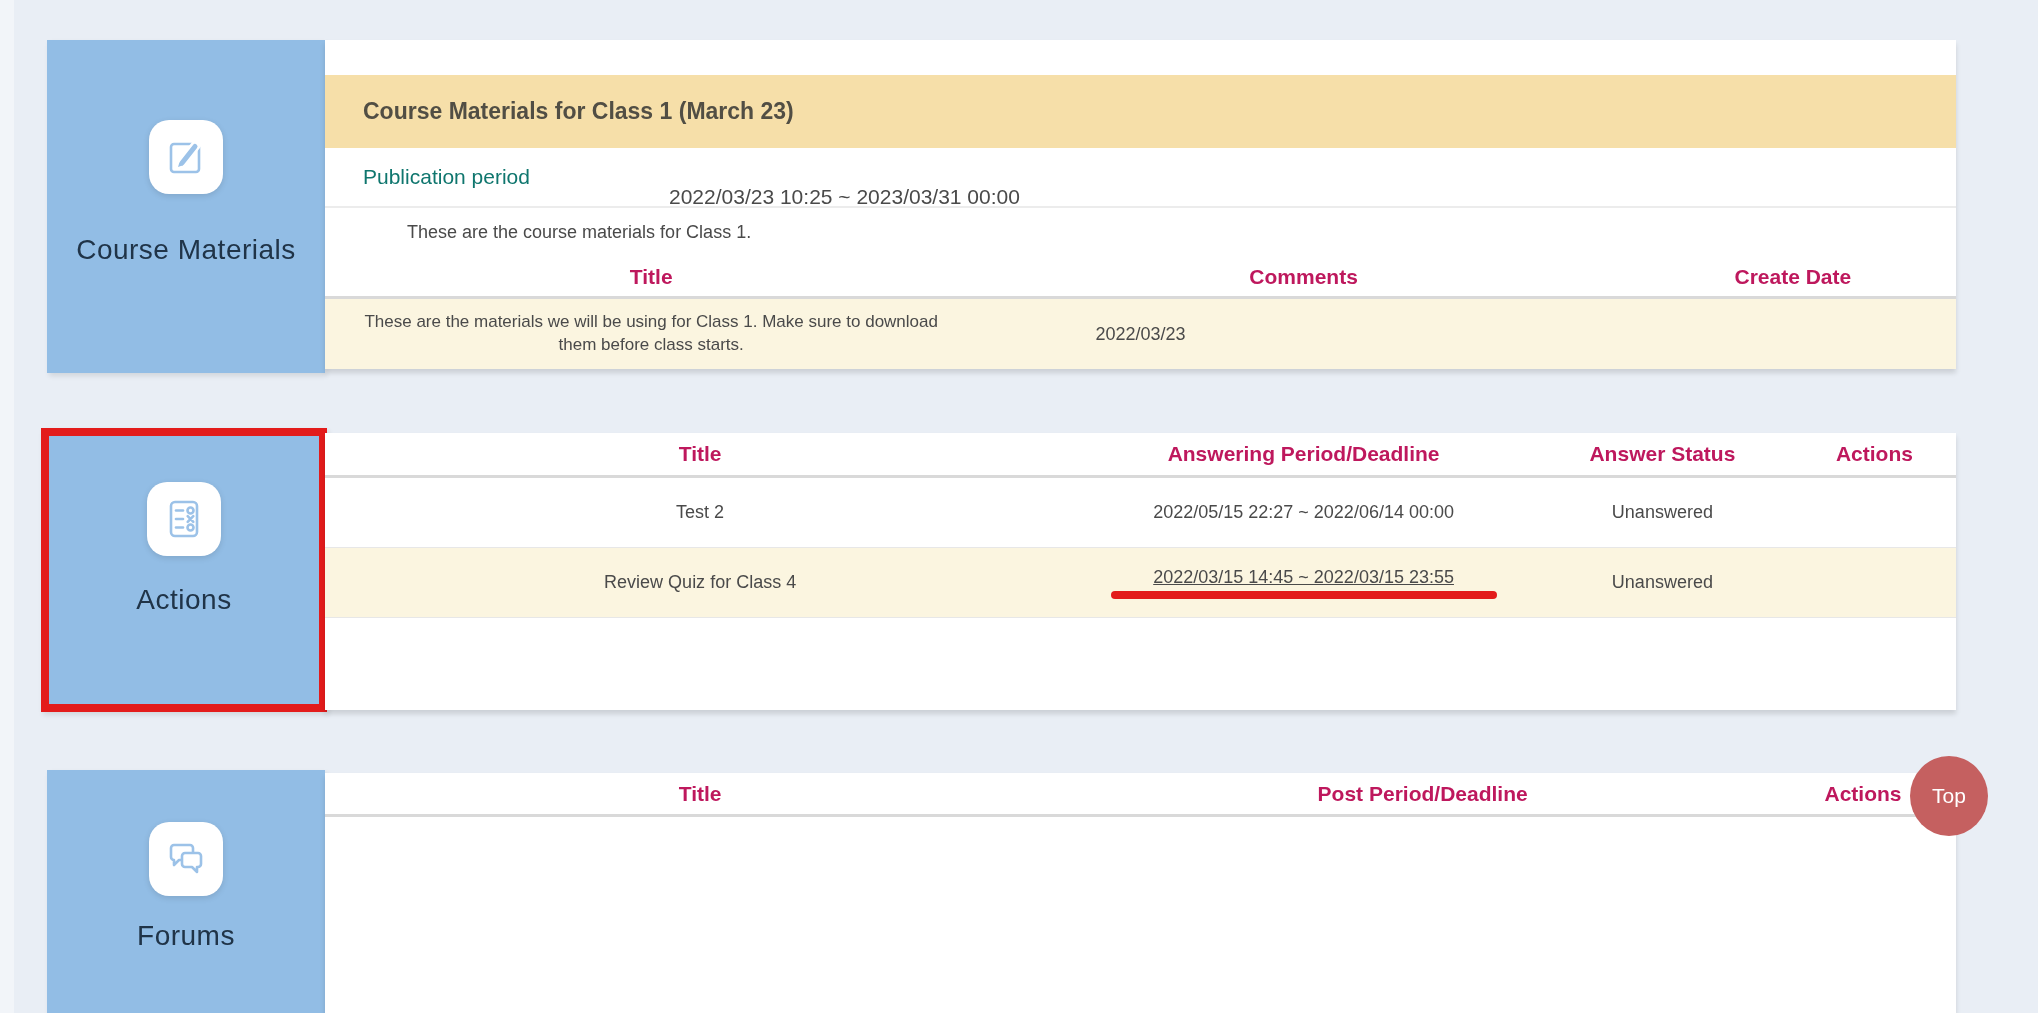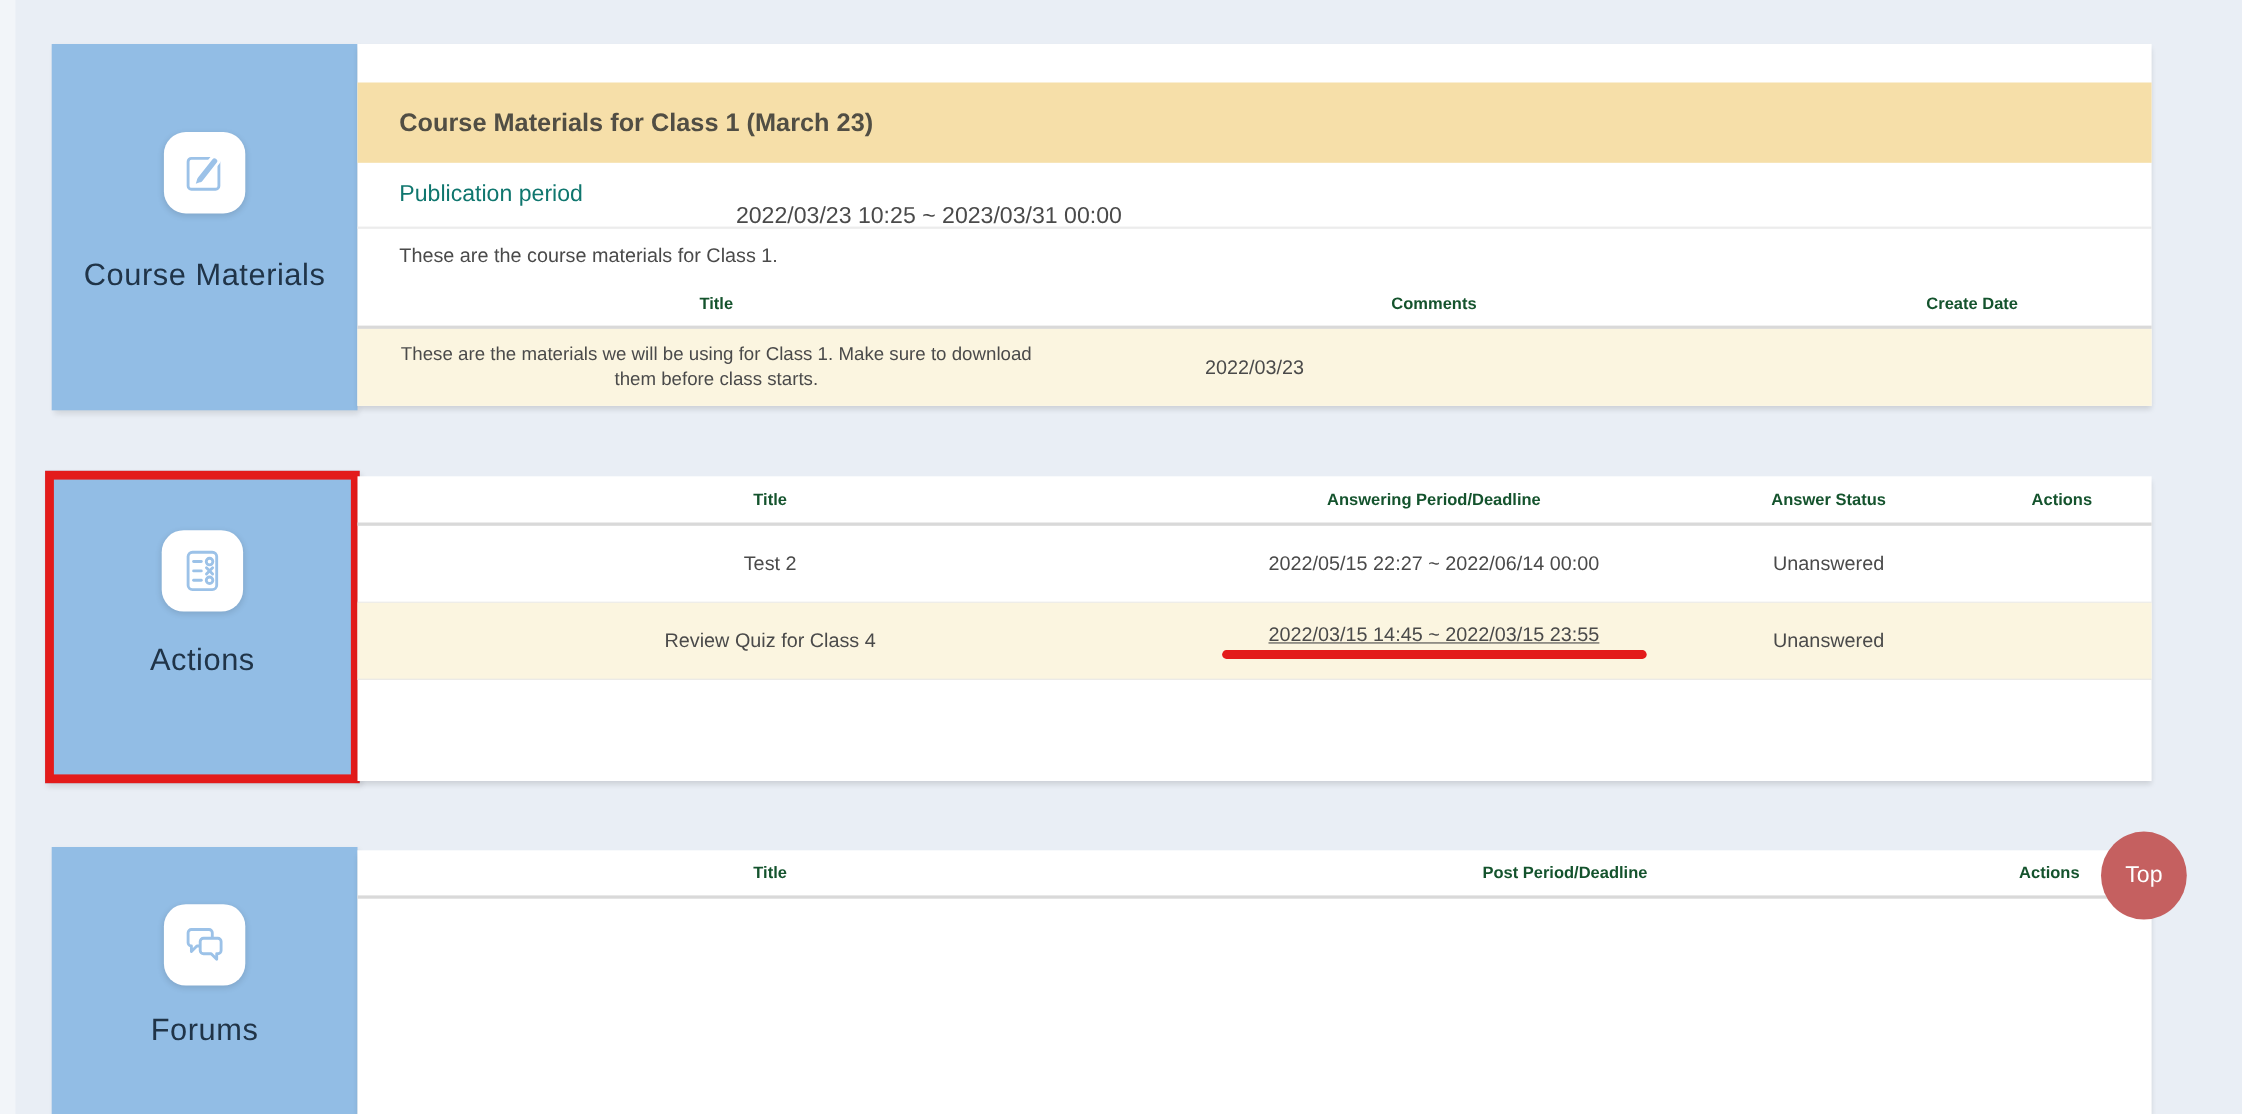--- a/index.html
+++ b/index.html
@@ -65,26 +65,26 @@
     font-weight:bold; font-size:23px; color:#514e44;
   }
   .cm-pubrow{
     height:58px; border-bottom:2px solid #ececec;
     display:flex; align-items:center; padding-left:38px;
   }
   .cm-publabel{ font-weight:normal; font-size:21px; color:#0f766e; width:306px; }
   .cm-pubvalue{ font-size:21px; color:#4a4a4a;margin-top:40px; }
   .cm-desc{
     height:49px; display:flex; align-items:center; padding-left:38px;
-    font-size:18px; color:#4a4a4a;
+    font-size:18px; color:#4a4a4a;margin-left:44px;
   }
 
   .thead{
     display:flex; align-items:center;
-    font-weight:bold; font-size:15px; color:#14532d;
+    font-weight:bold; font-size:21px; color:#be185d;
   }
   .thead>div{ text-align:center; }
   .t1h{ height:39px; border-bottom:3px solid #d9d9d9; }
   .t2h{ height:42px; border-bottom:3px solid #d9d9d9; }
   .t3h{ height:41px; border-bottom:3px solid #d9d9d9; }
 
   .row{ display:flex; align-items:center; font-size:18px; }
   .row>div{ text-align:center; }
   .cream{ background:#fbf5e0; }
 

